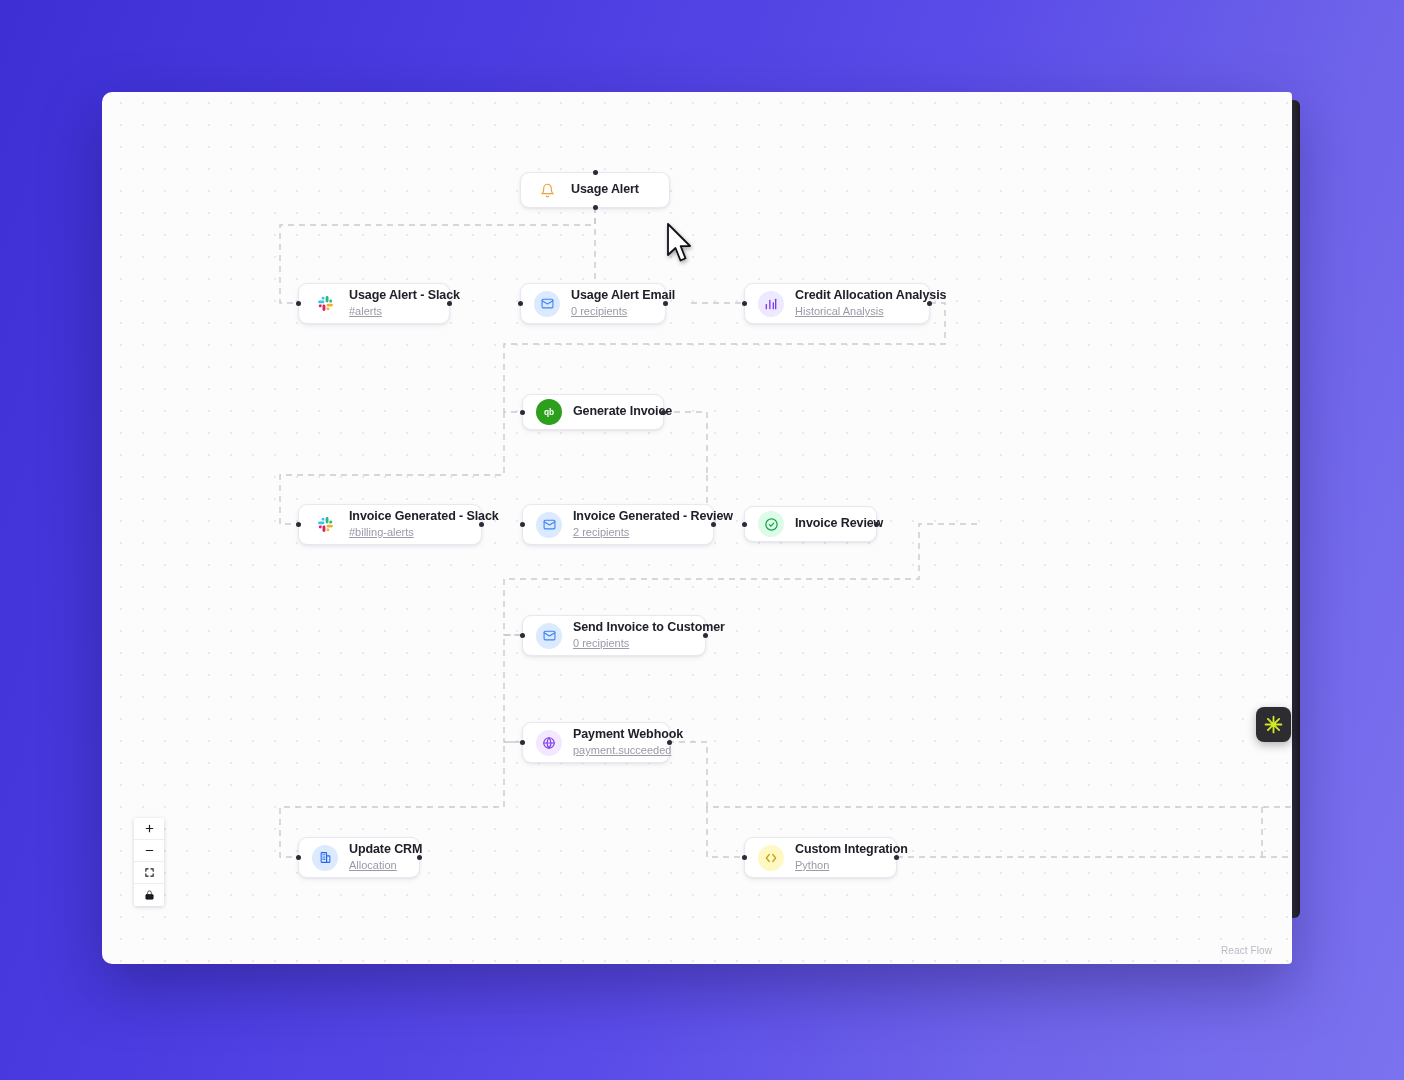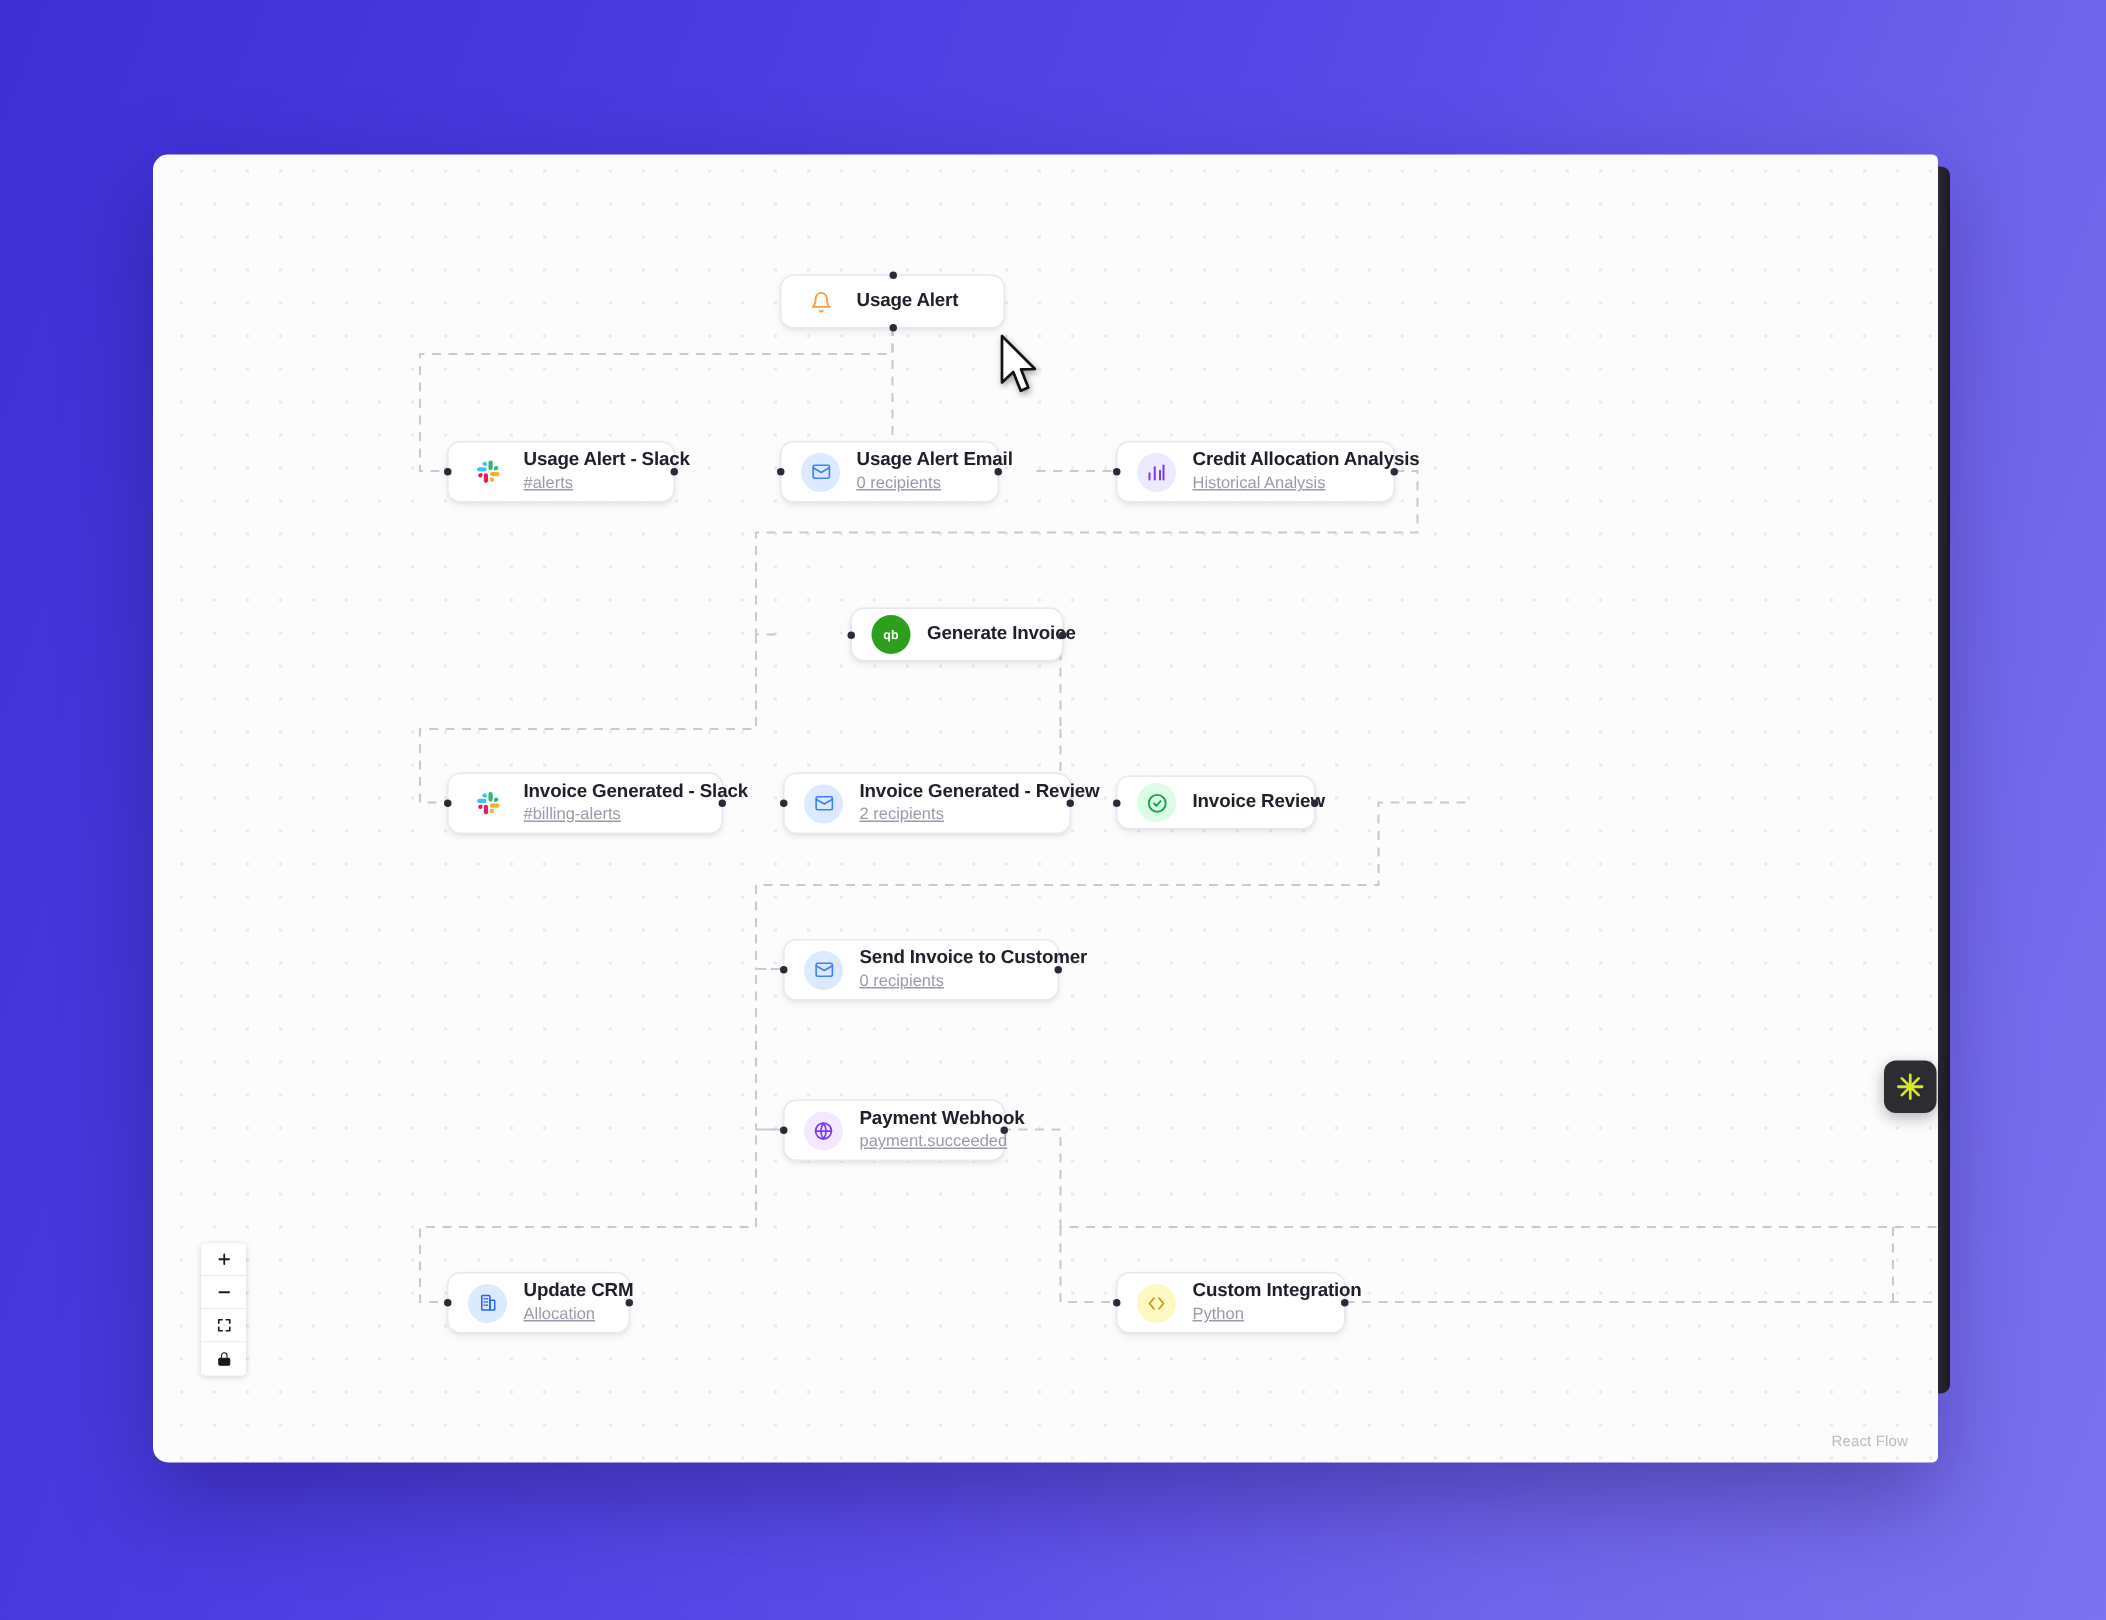--- a/index.html
+++ b/index.html
@@ -13,21 +13,21 @@
 
   body {
     background: linear-gradient(110deg, #3d2fd4 0%, #4a3ce0 28%, #5a4ce8 55%, #6f64ea 78%, #7b72ef 100%);
     position: relative;
   }
 
   
   #device-frame {
     position: absolute;
     left: 102px;
-    top: 103px;
+    top: 92px;
     width: 1052px;
     height: 872px;
   }
 
   #device-bezel {
     position: absolute;
     left: 1186px;
     top: 8px;
     width: 12px;
     height: 818px;
@@ -285,21 +285,21 @@
             <path d="M16 20V10"></path>
             <path d="M20 20V4"></path>
         </svg>
       </span>
       <span class="node-text">
         <span class="node-title">Credit Allocation Analysis</span>
         <span class="node-sub">Historical Analysis</span>
       </span>
     </div>
 
-    <div class="flow-node" style="left:420px; top:302px; width:142px; height:36px;margin-left:45px;">
+    <div class="flow-node" style="left:420px; top:302px; width:142px; height:36px;">
       <span class="handle h-left"></span>
       <span class="handle h-right"></span>
       <span class="node-icon" style="background:#2ca01c;">
         <svg width="20" height="20" viewBox="0 0 24 24">
           <text x="12" y="16" font-size="10" font-family="Liberation Sans, sans-serif" font-weight="bold" fill="#ffffff" text-anchor="middle">qb</text>
         </svg>
       </span>
       <span class="node-text">
         <span class="node-title">Generate Invoice</span>
       </span>

